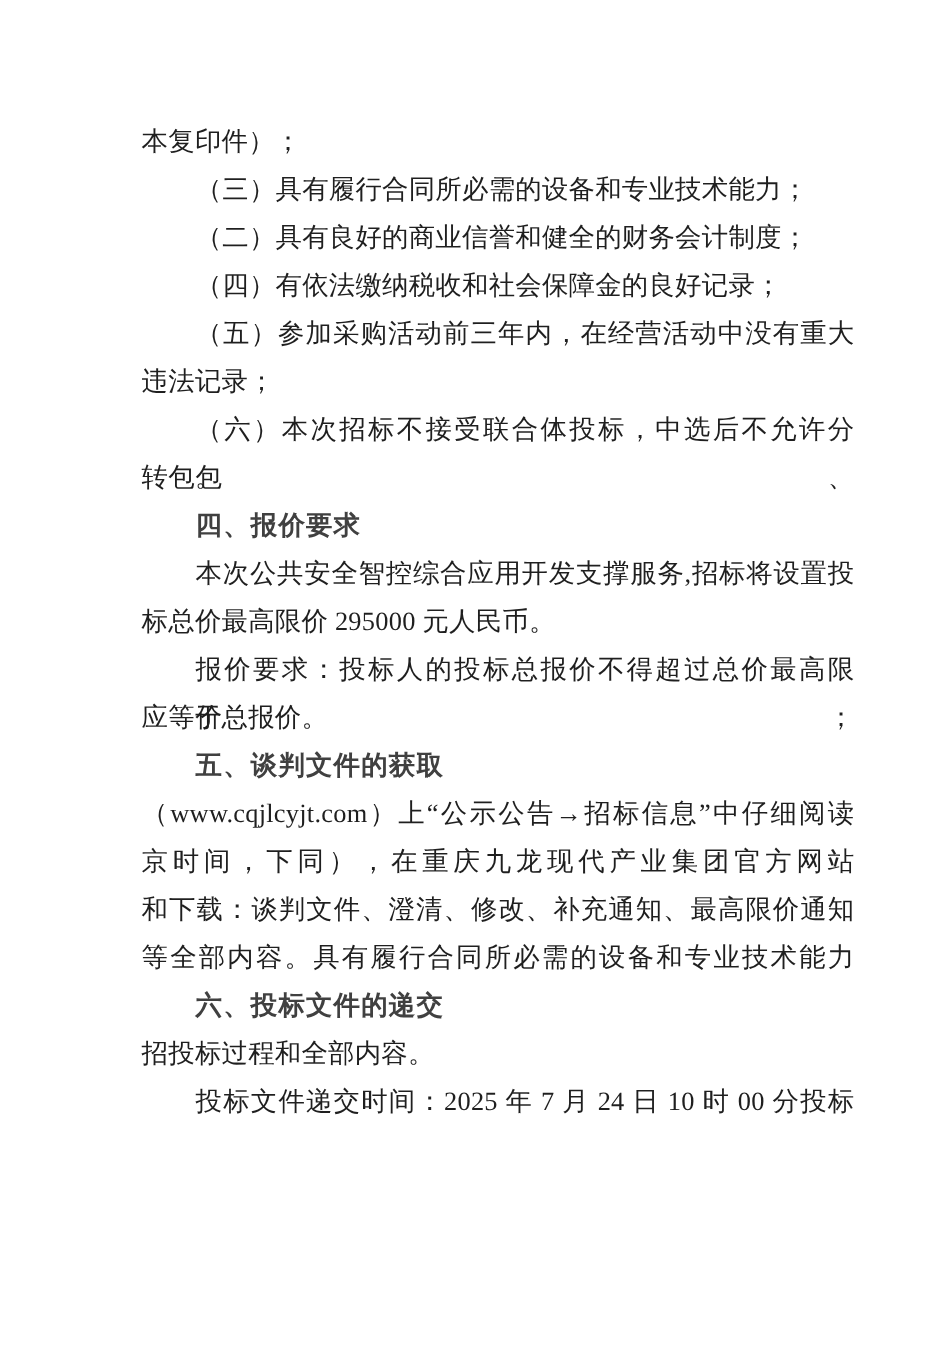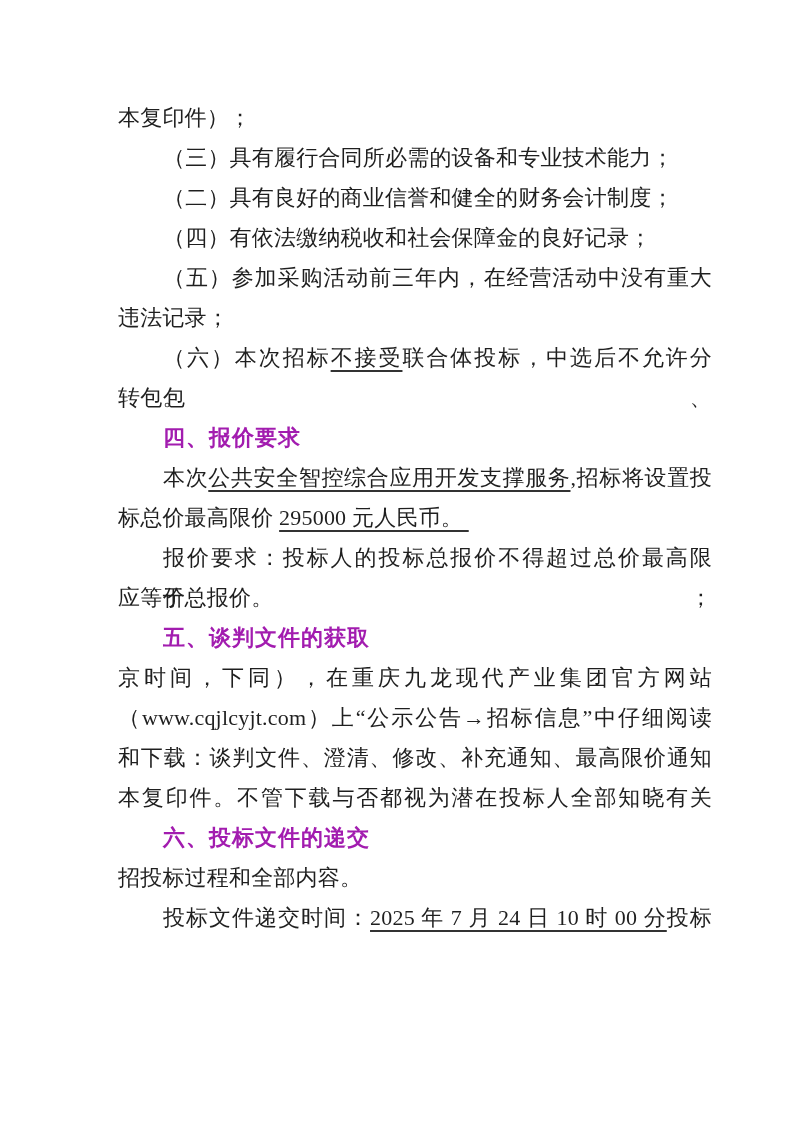--- a/index.html
+++ b/index.html
@@ -33,25 +33,24 @@
   }
   .line.fill {
     text-align-last: justify;
   }
   .line.indent {
     padding-left: 45px;
   }
   .line.heading {
     font-family: "Liberation Sans", "DejaVu Sans", sans-serif;
     font-weight: 700;
-    color: #a21caf;
+    color: #404040;
     letter-spacing: 1px;
   }
   .u {
-    text-decoration: underline;
     text-underline-offset: 5px;
     text-decoration-thickness: 1.5px;
     text-decoration-color: #333333;
   }
 </style>
 </head>
 <body>
 
 <div class="page">
   <div class="content">
@@ -62,21 +61,21 @@
       <div class="line indent fill"><span>（五）参加采购活动前三年内，在经营活动中没有重大</span></div>
       <div class="line"><span>违法记录；</span></div>
       <div class="line indent fill"><span>（六）本次招标</span><span class="u">不接受</span><span>联合体投标，中选后不允许分包、</span></div>
       <div class="line"><span>转包。</span></div>
       <div class="line heading indent"><span>四、报价要求</span></div>
       <div class="line indent fill"><span>本次</span><span class="u">公共安全智控综合应用开发支撑服务</span><span>,招标将设置投</span></div>
       <div class="line"><span>标总价最高限价 </span><span class="u">295000 元人民币。&nbsp;</span></div>
       <div class="line indent fill"><span>报价要求：投标人的投标总报价不得超过总价最高限价；</span></div>
       <div class="line"><span>应等于总报价。</span></div>
       <div class="line heading indent"><span>五、谈判文件的获取</span></div>
+      <div class="line fill"><span>（www.cqjlcyjt.com）上“公示公告→招标信息”中仔细阅读</span></div>
       <div class="line fill"><span>京时间，下同），在重庆九龙现代产业集团官方网站</span></div>
-      <div class="line fill"><span>（www.cqjlcyjt.com）上“公示公告→招标信息”中仔细阅读</span></div>
       <div class="line fill"><span>和下载：谈判文件、澄清、修改、补充通知、最高限价通知</span></div>
-      <div class="line fill"><span>本复印件。不管下载与否都视为潜在投标人全部知晓有关</span></div>
+      <div class="line fill"><span>等全部内容。具有履行合同所必需的设备和专业技术能力</span></div>
       <div class="line heading indent"><span>六、投标文件的递交</span></div>
       <div class="line"><span>招投标过程和全部内容。</span></div>
       <div class="line indent fill"><span>投标文件递交时间：</span><span class="u">2025 年 7 月 24 日 10 时 00 分</span><span>投标</span></div>
     </div>
 </div>
 
 </body></html>

